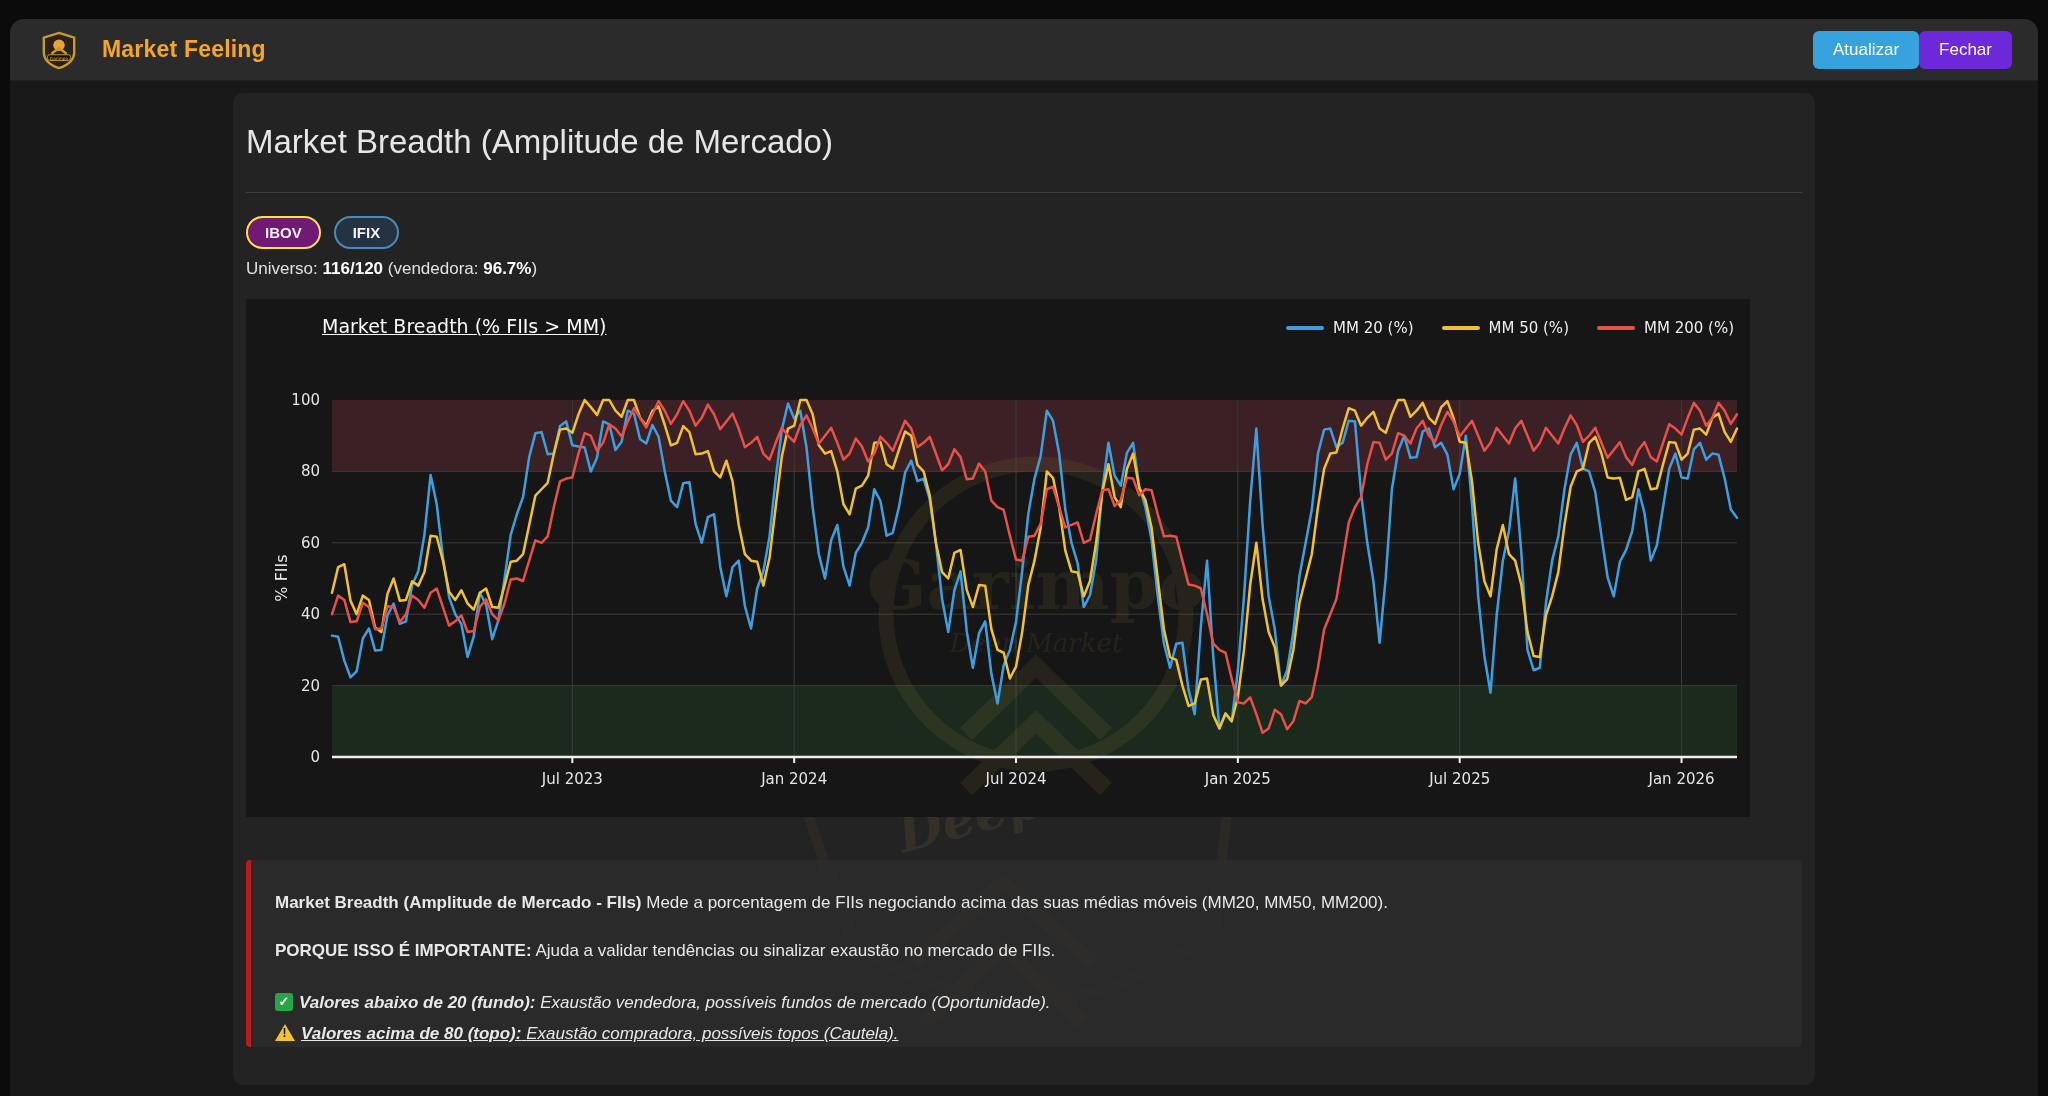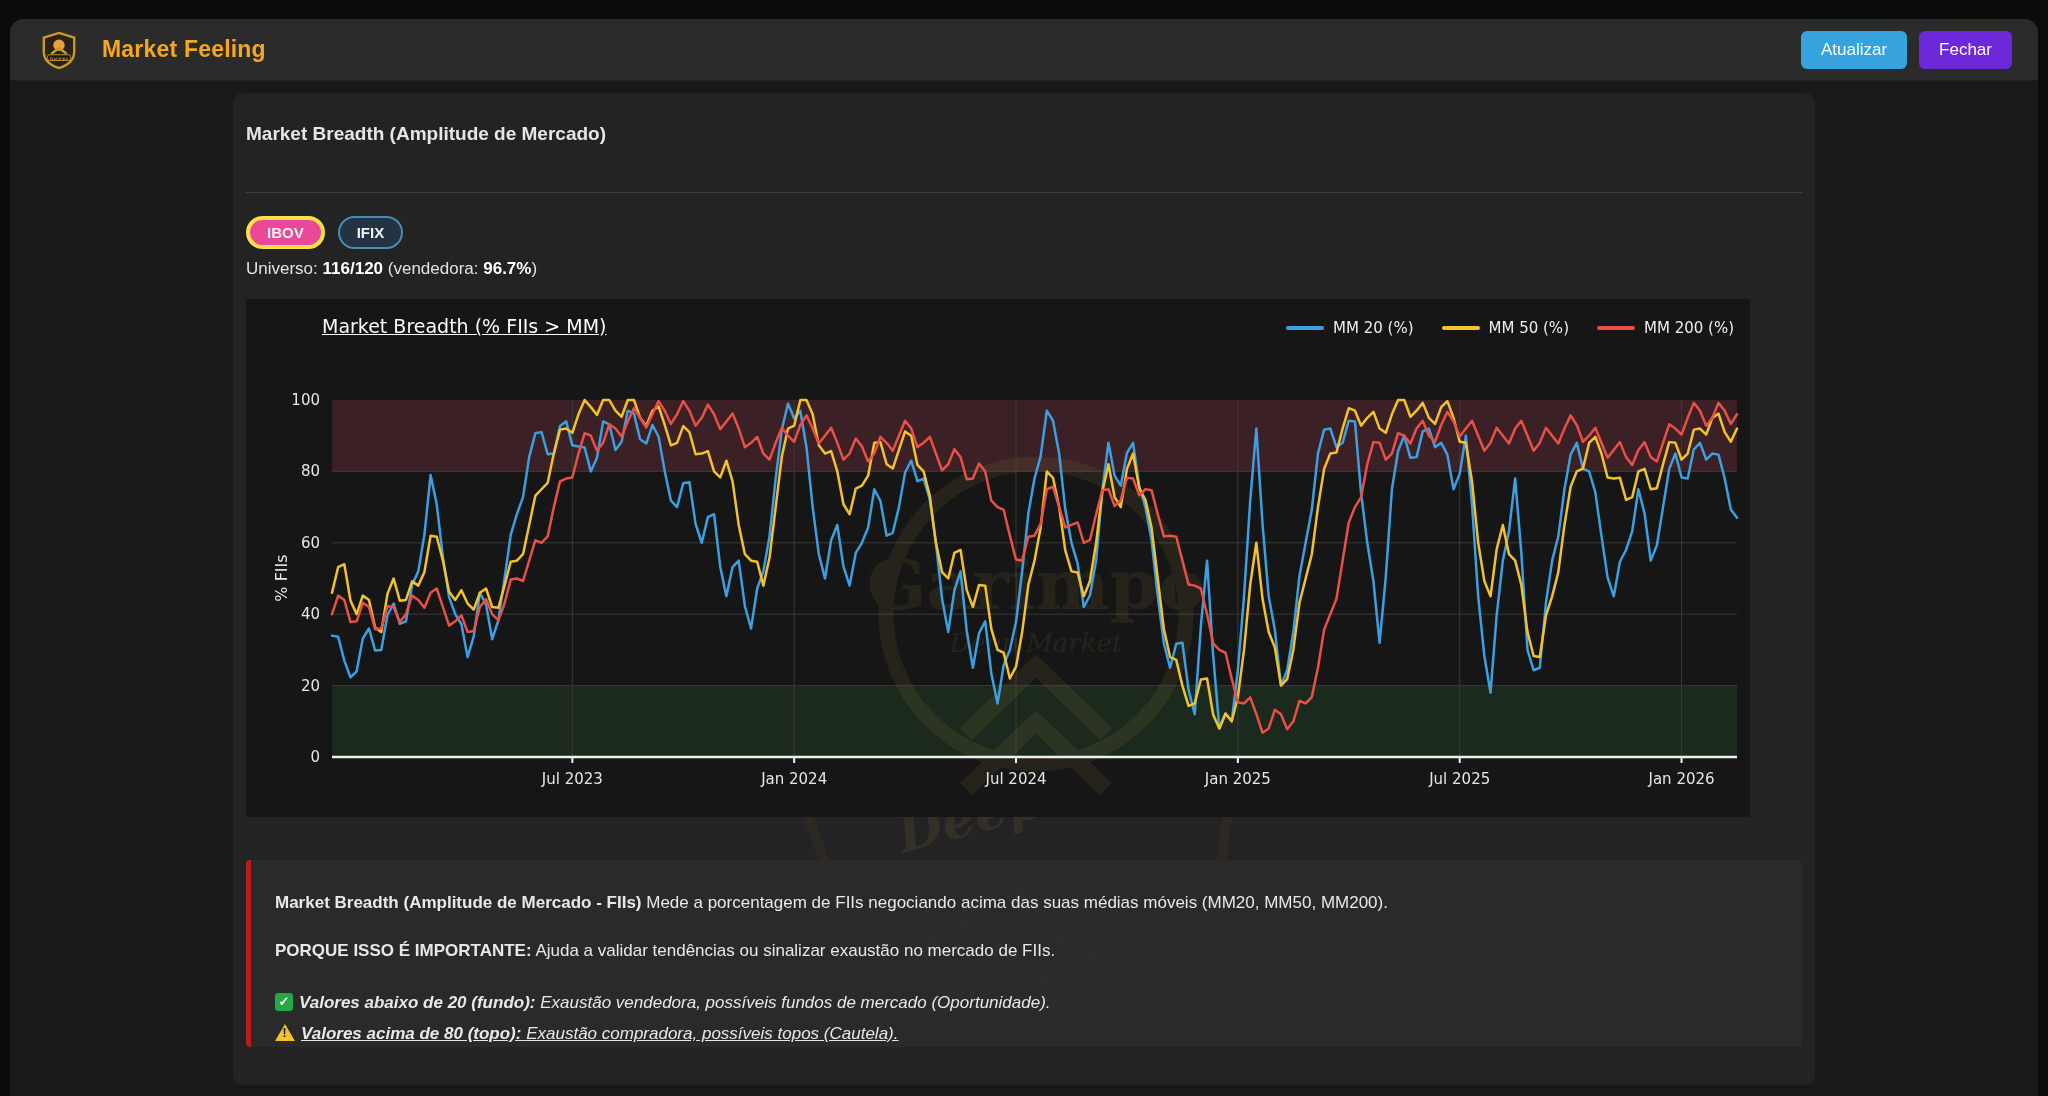--- a/index.html
+++ b/index.html
@@ -13,38 +13,38 @@
     position:absolute; left:10px; top:19px; right:10px; bottom:0;
     background:#191919; border-radius:14px 14px 0 0; overflow:hidden;
   }
   .app-header {
     height:62px; background:#2b2b2b; border-bottom:1px solid #202020;
     display:flex; align-items:center; justify-content:space-between; padding:0 26px 0 30px;
   }
   .brand { display:flex; align-items:center; gap:24px; }
   .brand-logo { width:38px; height:38px; display:block; }
   .brand-title { font-size:23px; font-weight:bold; color:#f6a623; letter-spacing:.2px; }
-  .header-actions { display:flex; gap:12px; }
+  .header-actions { display:flex; }
   .btn {
     height:38px; border:none; border-radius:6px; color:#fff; font-size:17px;
     font-family:"Liberation Sans",sans-serif; padding:0 20px; cursor:pointer;
   }
   .btn-refresh { background:#36a3de; }
   .btn-close { background:#6d28d9; }
 
   .card {
     position:absolute; left:223px; top:74px; width:1582px; height:992px;
     background:#232323; border-radius:10px;
   }
-  .card-title { position:absolute; left:13px; top:30px; margin:0; font-size:19px; font-weight:bold; color:#e6e6e6; }
+  .card-title { position:absolute; left:13px; top:30px; margin:0; font-size:33px; font-weight:normal; color:#e6e6e6; }
   .divider { position:absolute; left:13px; right:13px; top:99px; height:1px; background:#3f3f3f; }
   .tabs { position:absolute; left:13px; top:123px; display:flex; gap:13px; }
   .pill {
     height:33px; padding:0 17px; border-radius:17px; font-size:15px; font-weight:bold;
-    color:#f2f2f2; background:#ec4899; border:4px solid #fde047; cursor:pointer;
+    color:#f2f2f2; background:#701a75; border:2px solid #fde047; cursor:pointer;
     font-family:"Liberation Sans",sans-serif;
   }
   .pill.active { background:#243342; border:2px solid #4d8ab5; }
   .universe { position:absolute; left:13px; top:166px; margin:0; font-size:17px; color:#e2e2e2; }
   .universe b { color:#fff; }
 
   .chart-box {
     position:absolute; left:13px; top:206px; width:1504px; height:518px;
     background:#161616; z-index:2;
   }

